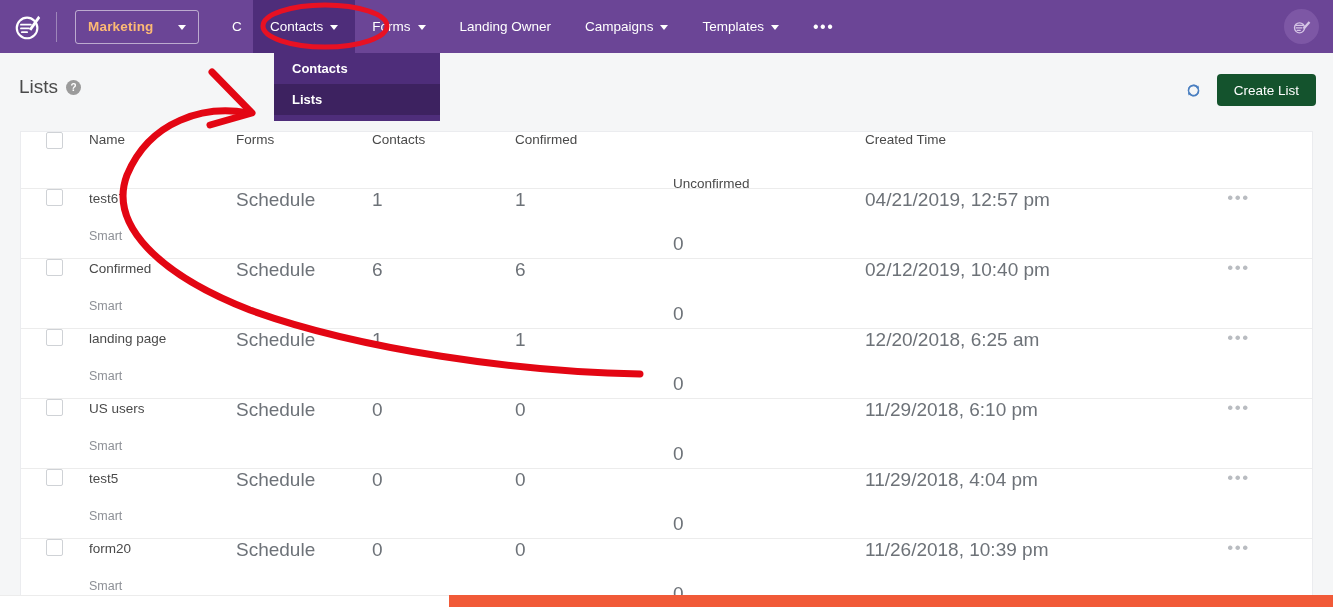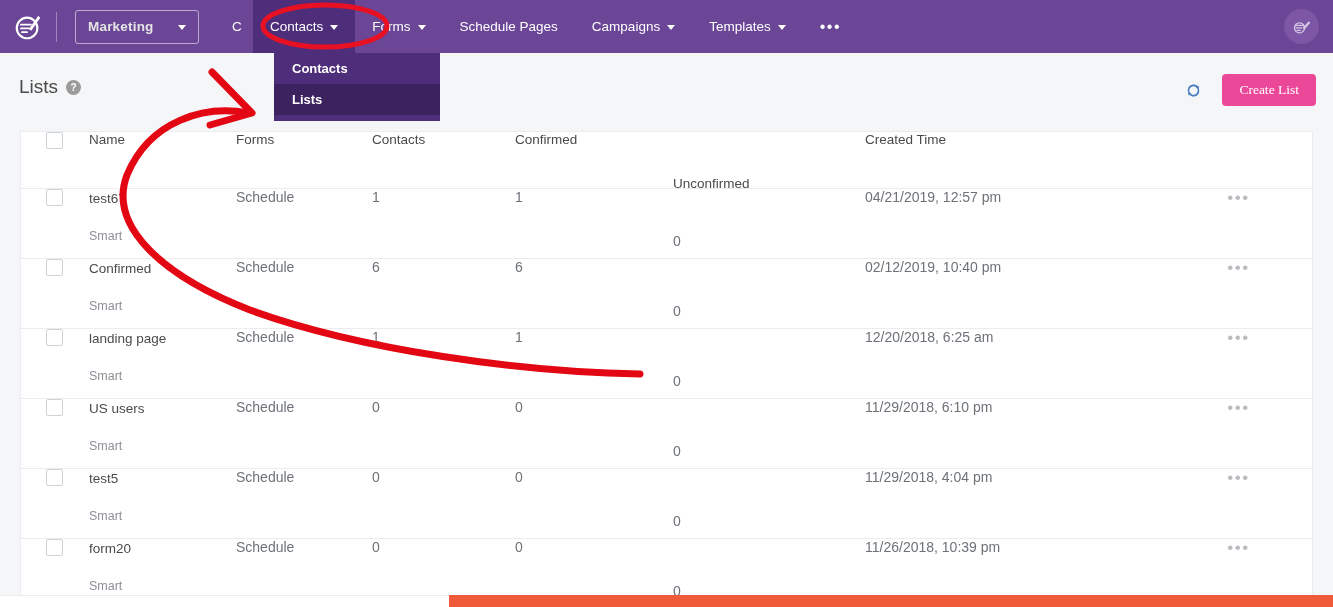--- a/index.html
+++ b/index.html
@@ -26,21 +26,21 @@
   }
   .logo-sep {
     width: 1px; height: 30px; background: rgba(255,255,255,.35);
     flex: 0 0 auto;
   }
   .brand-btn {
     margin-left: 18px;
     width: 124px; height: 34px;
     border: 1px solid rgba(255,255,255,.55);
     border-radius: 3px;
-    color: #e5e5e5; font-size: 13.5px;
+    color: #fdba74; font-size: 13.5px;
     display: flex; align-items: center; justify-content: space-between;
     padding: 0 12px;
     cursor: pointer;
     flex: 0 0 auto;
   }
   .brand-btn .lbl { font-weight: 600; letter-spacing: .2px; }
 
   .navitems {
     display: flex; align-items: stretch; height: 53px;
     margin-left: 16px;
@@ -105,24 +105,24 @@
     font-size: 10px; font-weight: bold;
     display: flex; align-items: center; justify-content: center;
     cursor: pointer;
   }
   .refresh-icon {
     position: absolute; right: 131px; top: 29px;
     cursor: pointer;
   }
   .create-btn {
     position: absolute; right: 17px; top: 21px;
-    background: #ec4899; color: #fff;
+    background: #14532d; color: #fff;
     border: none; border-radius: 4px;
     height: 32px; padding: 0 17px;
-    font-size: 13.5px; font-family: Liberation Serif, serif;
+    font-size: 13.5px; font-family: Liberation Sans, sans-serif;
     cursor: pointer;
   }
 
   
   .tablecard {
     position: absolute; left: 20px; top: 131px;
     width: 1293px;
     background: #fff;
     border: 1px solid #ebecef;
     border-bottom: none;
@@ -137,21 +137,21 @@
   .c-check  { width: 53px; flex: 0 0 53px; display:flex; align-items:center; justify-content:center; padding-left: 14px;}
   .c-name   { width: 162px; flex: 0 0 162px; padding-left: 15px; }
   .c-owner  { width: 136px; flex: 0 0 136px; }
   .c-cont   { width: 143px; flex: 0 0 143px; }
   .c-conf   { width: 158px; flex: 0 0 158px; }
   .c-unconf { width: 192px; flex: 0 0 192px; margin-top: 44px; }
   .c-time   { width: 300px; flex: 0 0 300px; }
   .c-dots   { flex: 1 1 auto; display: flex; justify-content: center; }
 
   .th { font-size: 13.5px; color: #4a4a4a; }
-  .td { font-size: 14px; color: #6d7278; }
+  .td { font-size: 19px; color: #6d7278; }
   .td-name { font-size: 13.5px; color: #4a4a4a; line-height: 1.45; }
   .td-sub  { font-size: 12.5px; color: #8d9096; line-height: 1.45; margin-top: 18px; }
 
   .chk {
     width: 17px; height: 17px;
     border: 1px solid #cfd2d6; border-radius: 2px;
     background: #fff; cursor: pointer;
   }
   .rowdots {
     color: #b9bcc1; font-size: 17px; letter-spacing: 1.6px;
@@ -207,21 +207,21 @@
       </div>
       <div class="navitem active">
         <span>Contacts</span>
         <span class="caret"></span>
       </div>
       <div class="navitem">
         <span>Forms</span>
         <span class="caret"></span>
       </div>
       <div class="navitem">
-        <span>Schedule Pages</span>
+        <span>Landing Owner</span>
       </div>
       <div class="navitem">
         <span>Campaigns</span>
         <span class="caret"></span>
       </div>
       <div class="navitem">
         <span>Templates</span>
         <span class="caret"></span>
       </div>
       <div class="navitem">

